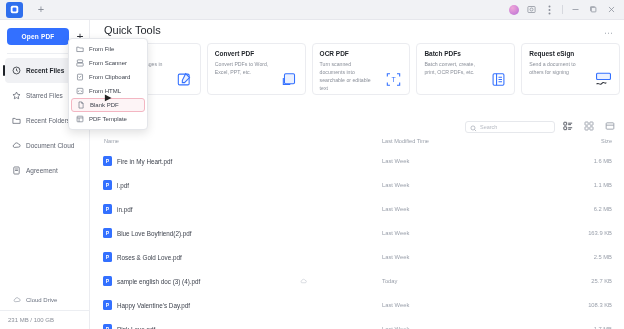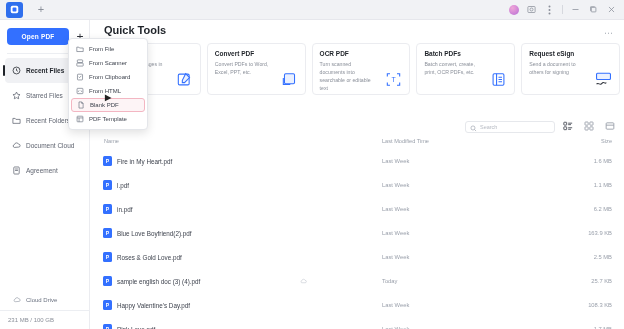--- a/index.html
+++ b/index.html
@@ -111,21 +111,21 @@
   }
 
   
   .main {
     position: absolute; top: 20px; left: 90px;
     width: 534px; height: 309px;
     background: #ffffff;
   }
   .quick-tools-title {
     position: absolute; top: 4px; left: 14px;
-    font-size: 11px; color: #1f2329; font-weight: 700;
+    font-size: 11px; color: #1f2329; font-weight: 400;
   }
   .more-dots {
     position: absolute; top: 8px; right: 10px;
     color: #9aa0ab; font-size: 9px; letter-spacing: 1px;
   }
 
   
   .cards {
     position: absolute; top: 23px; left: 12px;
     width: 518px; height: 52px;

